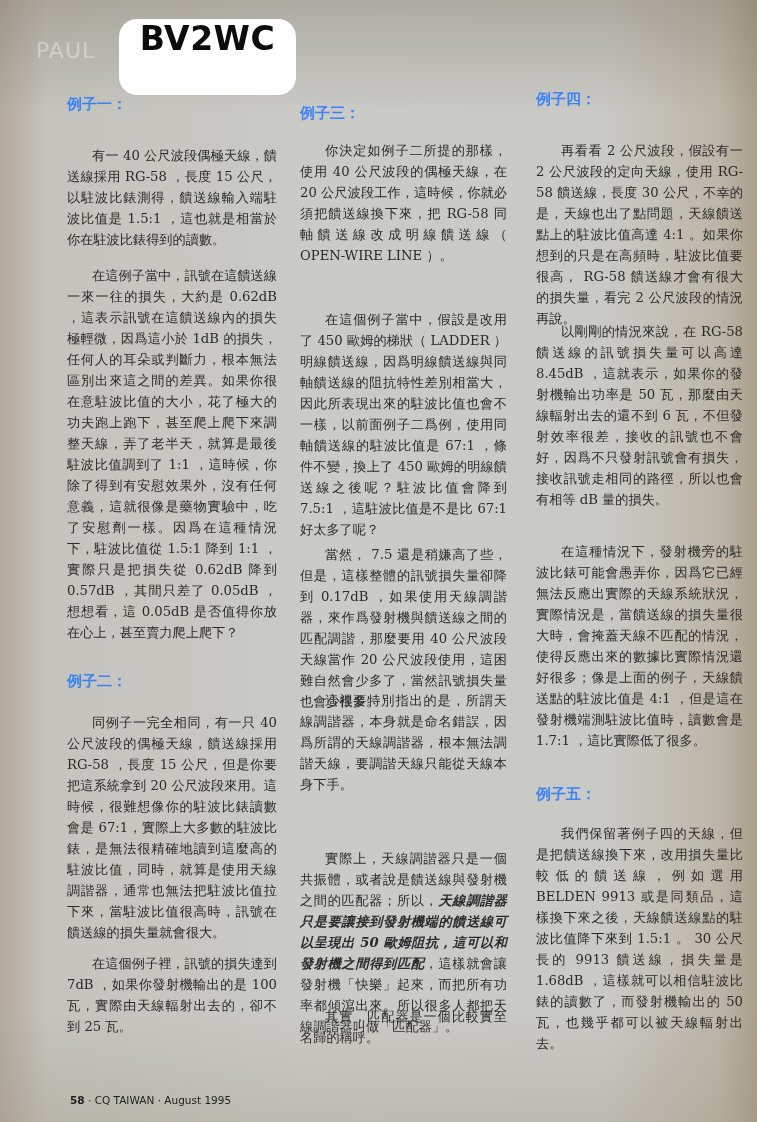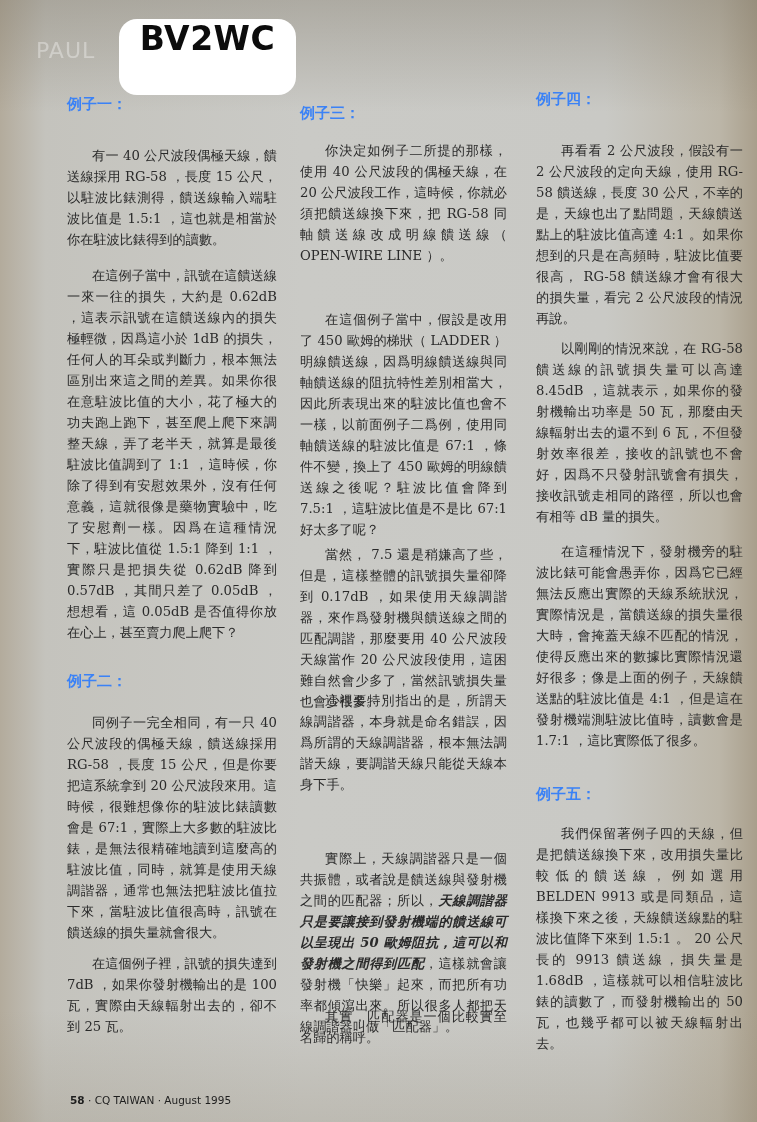--- a/index.html
+++ b/index.html
@@ -75,25 +75,25 @@
   <div class="para" style="top:277px; width:207px;margin-top:32px;">在這個例子當中，假設是改用了 450 歐姆的梯狀（ LADDER ）明線饋送線，因爲明線饋送線與同軸饋送線的阻抗特性差別相當大，因此所表現出來的駐波比值也會不一樣，以前面例子二爲例，使用同軸饋送線的駐波比值是 67:1 ，條件不變，換上了 450 歐姆的明線饋送線之後呢？駐波比值會降到 7.5:1 ，這駐波比值是不是比 67:1 好太多了呢？</div>
   <div class="para" style="top:544px; width:207px;">當然， 7.5 還是稍嫌高了些，但是，這樣整體的訊號損失量卻降到 0.17dB ，如果使用天線調諧器，來作爲發射機與饋送線之間的匹配調諧，那麼要用 40 公尺波段天線當作 20 公尺波段使用，這困難自然會少多了，當然訊號損失量也會少很多。</div>
   <div class="para" style="top:690px; width:207px;">這裡要特別指出的是，所謂天線調諧器，本身就是命名錯誤，因爲所謂的天線調諧器，根本無法調諧天線，要調諧天線只能從天線本身下手。</div>
   <div class="para" style="top:812px; width:207px;margin-top:36px;"><span>實際上，天線調諧器只是一個共振體，或者說是饋送線與發射機之間的匹配器；所以，</span><em>天線調諧器只是要讓接到發射機端的饋送線可以呈現出 50 歐姆阻抗，這可以和發射機之間得到匹配</em><span>，這樣就會讓發射機「快樂」起來，而把所有功率都傾瀉出來。所以很多人都把天線調諧器叫做「匹配器」。</span></div>
   <div class="para" style="top:1006px; width:207px;">其實，匹配器是一個比較實至名歸的稱呼。</div>
 </div>
 
 <div class="col col3">
   <div class="heading" style="top:90px;">例子四：</div>
   <div class="para" style="top:140px; width:207px;">再看看 2 公尺波段，假設有一 2 公尺波段的定向天線，使用 RG-58 饋送線，長度 30 公尺，不幸的是，天線也出了點問題，天線饋送點上的駐波比值高達 4:1 。如果你想到的只是在高頻時，駐波比值要很高， RG-58 饋送線才會有很大的損失量，看完 2 公尺波段的情況再說。</div>
-  <div class="para" style="top:338px; width:207px;">以剛剛的情況來說，在 RG-58 饋送線的訊號損失量可以高達 8.45dB ，這就表示，如果你的發射機輸出功率是 50 瓦，那麼由天線輻射出去的還不到 6 瓦，不但發射效率很差，接收的訊號也不會好，因爲不只發射訊號會有損失，接收訊號走相同的路徑，所以也會有相等 dB 量的損失。</div>
+  <div class="para" style="top:321px; width:207px;">以剛剛的情況來說，在 RG-58 饋送線的訊號損失量可以高達 8.45dB ，這就表示，如果你的發射機輸出功率是 50 瓦，那麼由天線輻射出去的還不到 6 瓦，不但發射效率很差，接收的訊號也不會好，因爲不只發射訊號會有損失，接收訊號走相同的路徑，所以也會有相等 dB 量的損失。</div>
   <div class="para" style="top:541px; width:207px;">在這種情況下，發射機旁的駐波比錶可能會愚弄你，因爲它已經無法反應出實際的天線系統狀況，實際情況是，當饋送線的損失量很大時，會掩蓋天線不匹配的情況，使得反應出來的數據比實際情況還好很多；像是上面的例子，天線饋送點的駐波比值是 4:1 ，但是這在發射機端測駐波比值時，讀數會是 1.7:1 ，這比實際低了很多。</div>
 
   <div class="heading" style="top:785px;">例子五：</div>
-  <div class="para" style="top:823px; width:207px;">我們保留著例子四的天線，但是把饋送線換下來，改用損失量比較低的饋送線，例如選用 BELDEN 9913 或是同類品，這樣換下來之後，天線饋送線點的駐波比值降下來到 1.5:1 。 20 公尺長的 9913 饋送線，損失量是 1.68dB ，這樣就可以相信駐波比錶的讀數了，而發射機輸出的 50 瓦，也幾乎都可以被天線輻射出去。</div>
+  <div class="para" style="top:823px; width:207px;">我們保留著例子四的天線，但是把饋送線換下來，改用損失量比較低的饋送線，例如選用 BELDEN 9913 或是同類品，這樣換下來之後，天線饋送線點的駐波比值降下來到 1.5:1 。 30 公尺長的 9913 饋送線，損失量是 1.68dB ，這樣就可以相信駐波比錶的讀數了，而發射機輸出的 50 瓦，也幾乎都可以被天線輻射出去。</div>
 </div>
 
 <div class="footer">
   <b>58</b>
   <span>·</span>
   <span>CQ TAIWAN</span>
   <span>·</span>
   <span>August 1995</span>
 </div>
 

